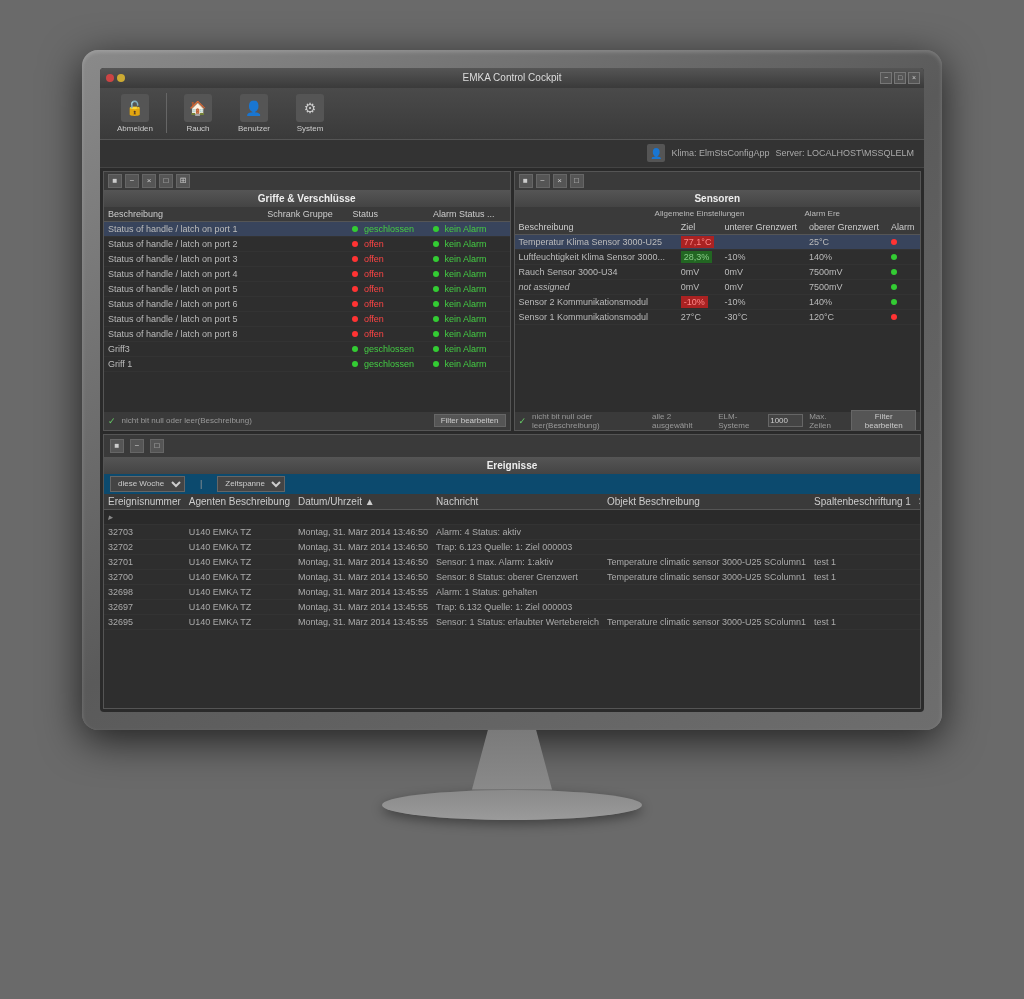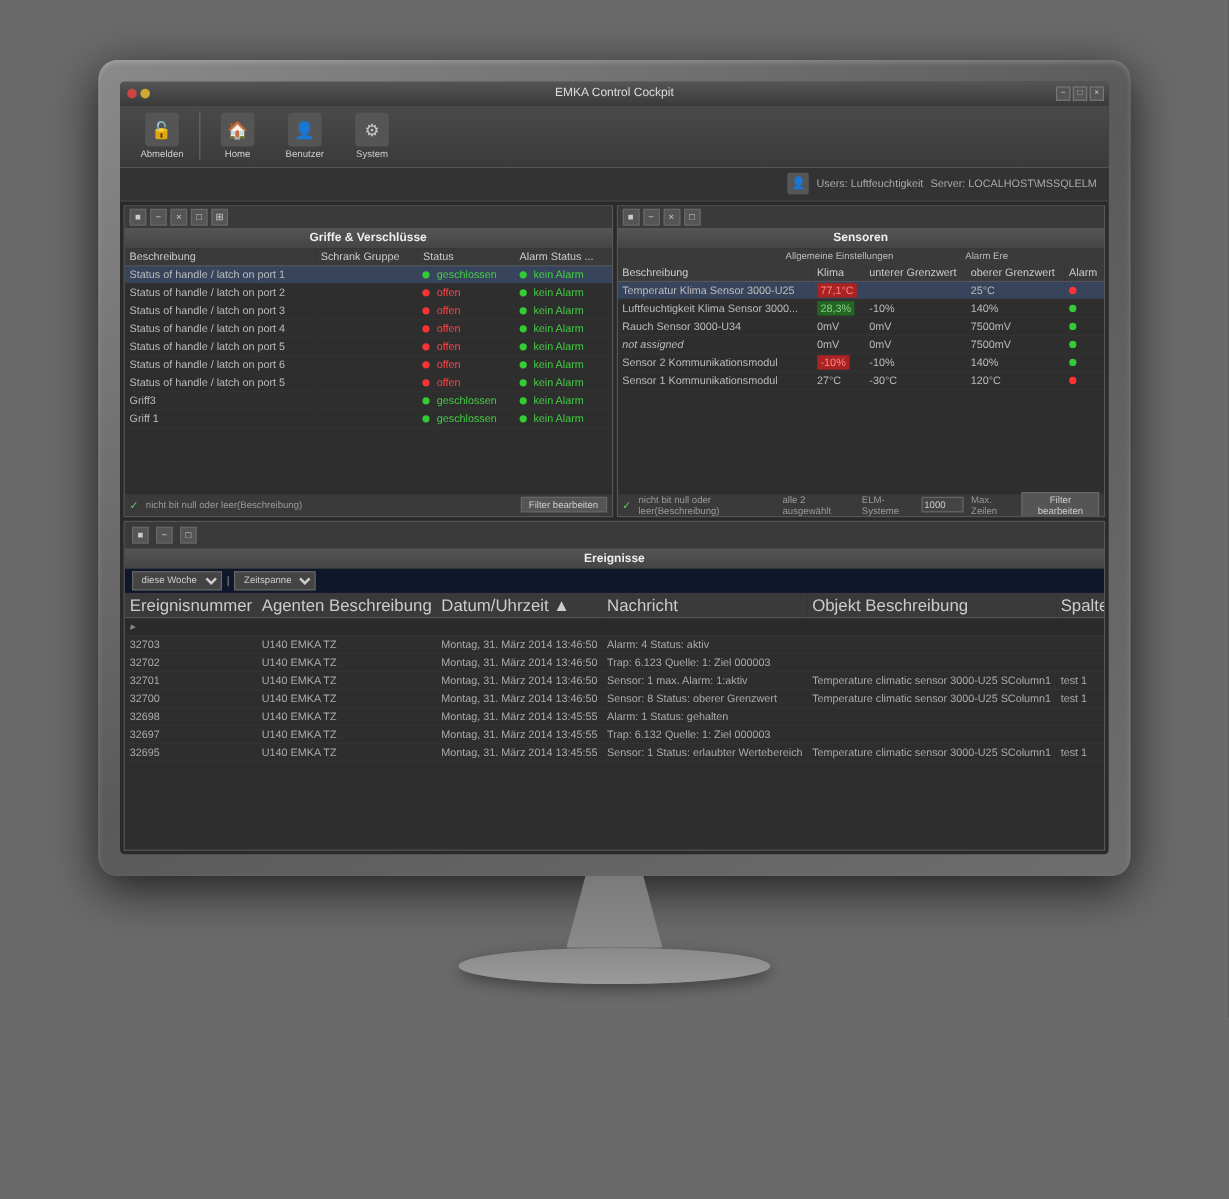--- a/index.html
+++ b/index.html
@@ -309,41 +309,41 @@
     .events-toolbar {
       background: #3a3a3a;
       height: 22px;
       display: flex;
       align-items: center;
       padding: 0 6px;
       gap: 6px;
       flex-shrink: 0;
     }
     .events-filter-bar {
-      background: #0f172a;
+      background: #0c4a6e;
       height: 20px;
       display: flex;
       align-items: center;
       padding: 0 6px;
-      gap: 4px;
+      gap: 15px;
       flex-shrink: 0;
       font-size: 9px;
       color: #999;
     }
     .dropdown-select {
       background: #444;
       border: 1px solid #666;
       color: #ccc;
       font-size: 8px;
       padding: 1px 3px;
       height: 16px;
     }
 
     .events-table th {
-      font-size: 14px;
+      font-size: 10px;
     }
     .events-table td {
       font-size: 9px;
       color: #aaa;
     }
 
     .section-header td {
       background: #2a2a2a;
       color: #888;
       font-style: italic;
@@ -377,35 +377,35 @@
         </div>
 
         <div class="toolbar">
           <div class="tool-btn">
             <div class="tool-icon">🔓</div>
             <span class="tool-label">Abmelden</span>
           </div>
           <div class="tool-separator"></div>
           <div class="tool-btn">
             <div class="tool-icon">🏠</div>
-            <span class="tool-label">Home</span>
+            <span class="tool-label">Rauch</span>
           </div>
           <div class="tool-btn">
             <div class="tool-icon">👤</div>
             <span class="tool-label">Benutzer</span>
           </div>
           <div class="tool-btn">
             <div class="tool-icon">⚙</div>
             <span class="tool-label">System</span>
           </div>
         </div>
 
         <div class="user-bar">
           <div class="user-icon">👤</div>
-          <span>Users: Luftfeuchtigkeit</span>
+          <span>Klima: ElmStsConfigApp</span>
           <span>Server: LOCALHOST\MSSQLELM</span>
         </div>
 
         <div class="main-content">
 
           <div class="top-panels">
 
             <div class="panel griffe-panel">
               <div class="panel-toolbar">
                 <div class="mini-btn">■</div>
@@ -493,20 +493,32 @@
       <span class="dot-indicator dot-red-i"></span>
       <span style="color:#ff4444;">offen</span>
     </td>
     <td>
       <span class="dot-indicator dot-green-i"></span>
       <span style="color:#44cc44;">kein Alarm</span>
     </td>
   </tr>
                       <tr>
     <td style="color:#bbb;">Status of handle / latch on port 5</td>
+    <td></td>
+    <td>
+      <span class="dot-indicator dot-red-i"></span>
+      <span style="color:#ff4444;">offen</span>
+    </td>
+    <td>
+      <span class="dot-indicator dot-green-i"></span>
+      <span style="color:#44cc44;">kein Alarm</span>
+    </td>
+  </tr>
+                      <tr>
+    <td style="color:#bbb;">Status of handle / latch on port 8</td>
     <td></td>
     <td>
       <span class="dot-indicator dot-red-i"></span>
       <span style="color:#ff4444;">offen</span>
     </td>
     <td>
       <span class="dot-indicator dot-green-i"></span>
       <span style="color:#44cc44;">kein Alarm</span>
     </td>
   </tr>
@@ -554,21 +566,21 @@
               <div class="panel-title">Sensoren</div>
               <div style="background:#3a3a3a; padding: 2px 4px; font-size:8px; color:#bbb; text-align:center; display:flex; justify-content:flex-end; padding-right: 80px;">
                 <span>Allgemeine Einstellungen</span>
                 <span style="margin-left:60px;">Alarm Ere</span>
               </div>
               <div class="table-scroll">
                 <table class="data-table">
                   <thead>
                     <tr>
                       <th>Beschreibung</th>
-                      <th>Klima</th>
+                      <th>Ziel</th>
                       <th>unterer Grenzwert</th>
                       <th>oberer Grenzwert</th>
                       <th>Alarm</th>
                     </tr>
                   </thead>
                   <tbody id="sensoren-tbody">
                   <tr class="selected">
     <td style="color:#bbb;">Temperatur Klima Sensor 3000-U25</td>
     <td><span style="background:#aa2222; color:#ff8888; padding:1px 3px;">77,1°C</span></td>
     <td></td>

